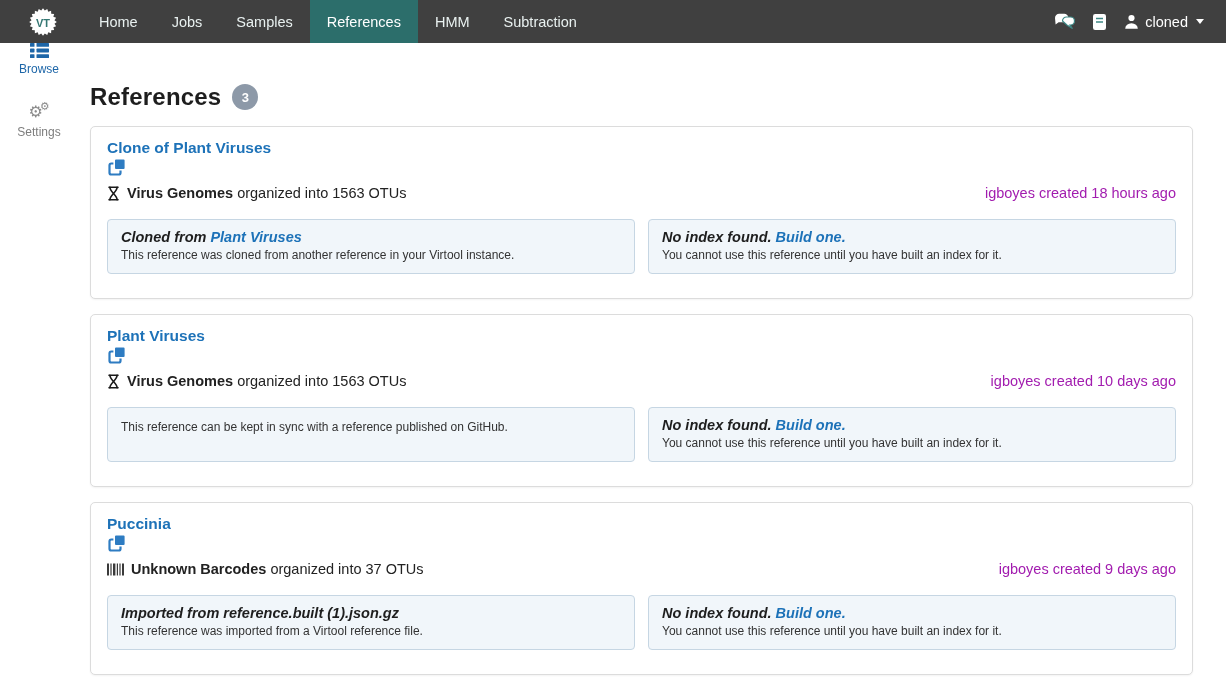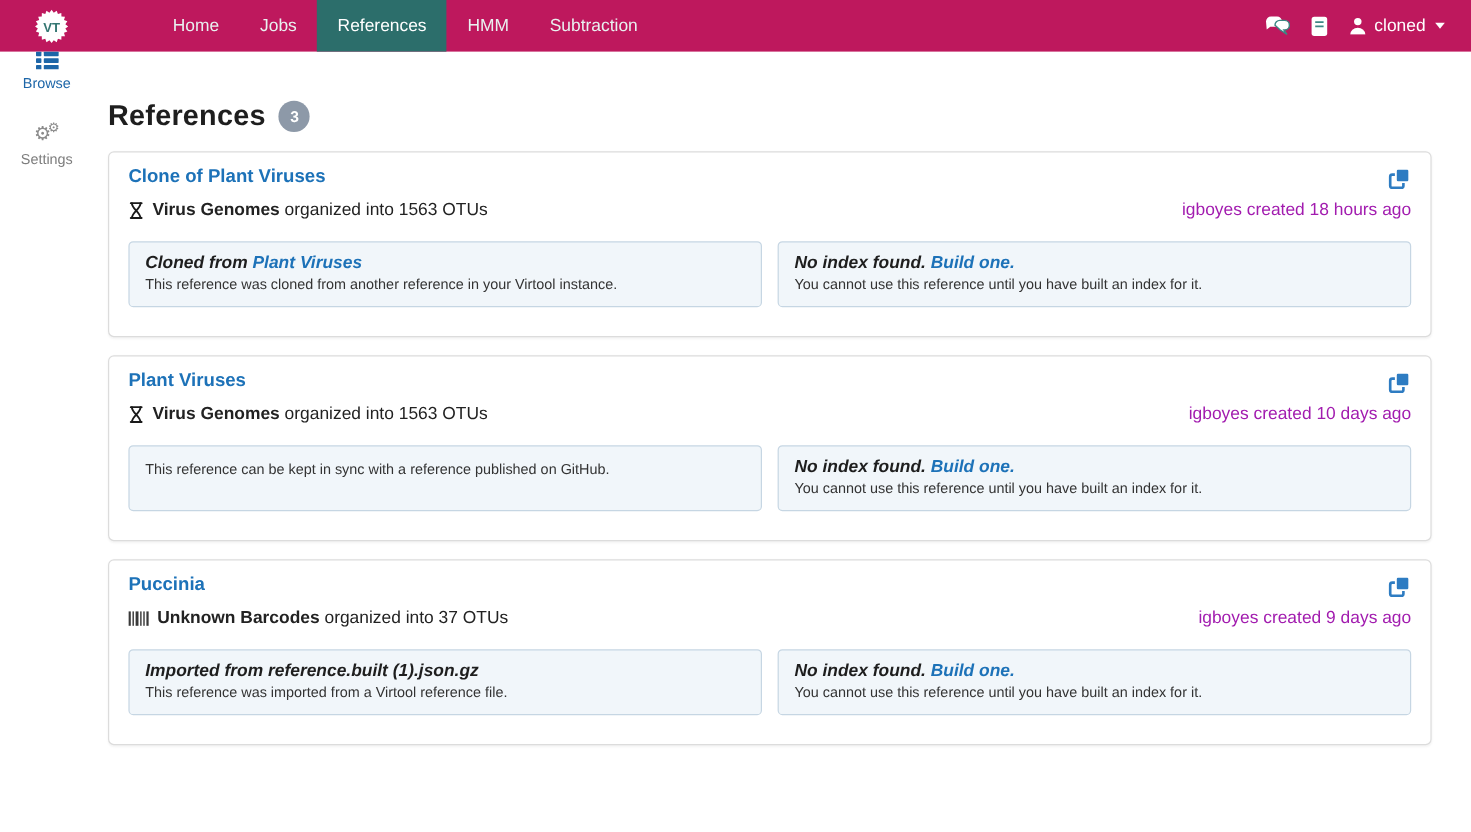--- a/index.html
+++ b/index.html
@@ -1,20 +1,20 @@
 <!DOCTYPE html>
 <html><head>
 <meta charset="utf-8">
 <style>
   * { box-sizing: border-box; margin: 0; padding: 0; }
   html, body { width: 1226px; height: 693px; overflow: hidden; }
   body { font-family: "Liberation Sans", sans-serif; background: #fff; color: #333; }
 
   
-  .navbar { height: 43px; background: #be185d; display: flex; align-items: stretch; color: #e9f1f0; gap: 45px; }
+  .navbar { height: 43px; background: #404040; display: flex; align-items: stretch; color: #e9f1f0; }
   .brand { display: flex; align-items: center; margin-left: 28px; }
   .nav-list { display: flex; align-items: stretch; margin-left: 24px; }
   .nav-item { display: flex; align-items: center; padding: 0 17px; font-size: 14.5px; color: #e9f1f0; cursor: pointer; }
   .nav-item.active { background: #2c6e6b; color: #fff; }
   .nav-right { margin-left: auto; display: flex; align-items: center; margin-right: 22px; gap: 17px; }
   .nav-user { display: flex; align-items: center; gap: 6px; font-size: 14.5px; color: #fff; cursor: pointer; }
   .caret { width: 0; height: 0; border-left: 4.5px solid transparent; border-right: 4.5px solid transparent; border-top: 5px solid #fff; margin-left: 2px; }
 
   
   .wrap { display: flex; }
@@ -33,21 +33,21 @@
 
   
   .toolbar { display: flex; gap: 13px; margin-top: 27px; }
   .search-box { flex: 1; height: 38px; border: 1px solid #cfcfcf; border-radius: 4px; display: flex; align-items: center; padding: 0 12px; background: #fff; }
   .search-box input { border: none; outline: none; flex: 1; font-size: 14.5px; margin-left: 10px; font-family: "Liberation Sans", sans-serif; color: #333; }
   .search-box input::placeholder { color: #9a9a9a; }
   .add-btn { width: 39px; height: 38px; background: #2e80c7; border: 1px solid #2a75b8; border-radius: 4px; display: flex; align-items: center; justify-content: center; cursor: pointer; }
 
   
   .card { border: 1px solid #dcdcdc; border-radius: 5px; background: #fff; box-shadow: 0 1px 2px rgba(0,0,0,.05); padding: 12px 16px 24px; margin-top: 15px; }
-  .card-top { display: flex; justify-content: space-between; align-items: flex-start; }
+  .card-top { display: flex; justify-content: space-between; align-items: flex-start; flex-direction: column; }
   .ref-name { font-size: 15.5px; font-weight: 700; color: #1d72b8; cursor: pointer; }
   .clone-btn { cursor: pointer; line-height: 0; }
   .card-meta { display: flex; justify-content: space-between; align-items: flex-end; margin-top: 8px; font-size: 14.5px; color: #222; }
   .meta-left { display: flex; align-items: center; gap: 7px; }
   .meta-left b { font-weight: 700; }
   .created { color: #a21caf; }
   .panels { display: flex; gap: 13px; margin-top: 18px; }
   .panel { flex: 1; background: #f1f6fa; border: 1px solid #c6d6e3; border-radius: 4px; padding: 9px 13px 11px; }
   .panel-title { font-size: 14.5px; font-weight: 700; color: #1e1e1e; font-style: italic; }
   .panel-title .plink { color: #1d72b8; cursor: pointer; }
@@ -61,20 +61,21 @@
 <div class="navbar">
   <div class="brand">
     <svg width="30" height="30" viewBox="0 0 30 30">
       <polygon points="28.80,15.00 26.46,16.81 28.12,19.26 25.34,20.27 26.16,23.11 23.20,23.20 23.11,26.16 20.27,25.34 19.26,28.12 16.81,26.46 15.00,28.80 13.19,26.46 10.74,28.12 9.73,25.34 6.89,26.16 6.80,23.20 3.84,23.11 4.66,20.27 1.88,19.26 3.54,16.81 1.20,15.00 3.54,13.19 1.88,10.74 4.66,9.73 3.84,6.89 6.80,6.80 6.89,3.84 9.73,4.66 10.74,1.88 13.19,3.54 15.00,1.20 16.81,3.54 19.26,1.88 20.27,4.66 23.11,3.84 23.20,6.80 26.16,6.89 25.34,9.73 28.12,10.74 26.46,13.19" fill="#ffffff"></polygon>
       <text x="15" y="19.5" text-anchor="middle" font-size="11" font-weight="bold" fill="#357773" font-family="Liberation Sans, sans-serif">VT</text>
     </svg>
   </div>
   <div class="nav-list">
     <div class="nav-item">Home</div>
     <div class="nav-item">Jobs</div>
+    <div class="nav-item">Samples</div>
     <div class="nav-item active">References</div>
     <div class="nav-item">HMM</div>
     <div class="nav-item">Subtraction</div>
   </div>
   <div class="nav-right">
     <span>
       <svg width="21" height="17" viewBox="0 0 21 17">
         <path d="M1 5 a4.2 4.2 0 0 1 4.2-4.2 h5 a4.2 4.2 0 0 1 0 8.4 h-5.6 l-3 2.4 z" fill="#fff"></path>
         <path d="M8.5 8 a4 4 0 0 1 4-4 h4 a4 4 0 0 1 0 8 h-0.6 l2.6 3.6 -5.6-3.6 z" fill="#fff" stroke="#3c8784" stroke-width="1.2"></path>
       </svg>

